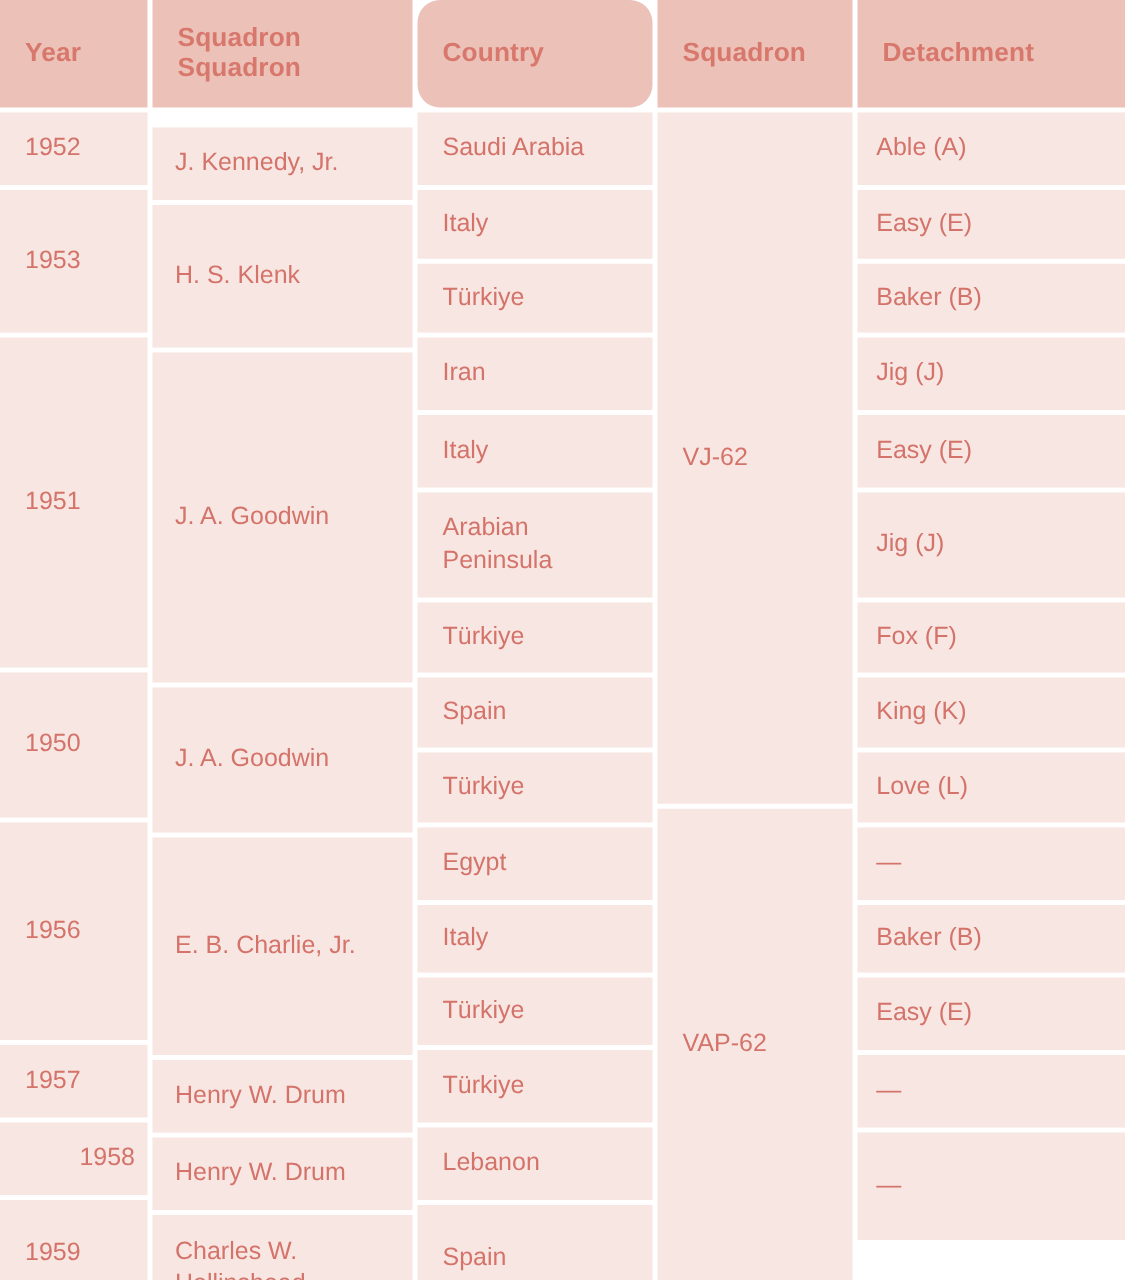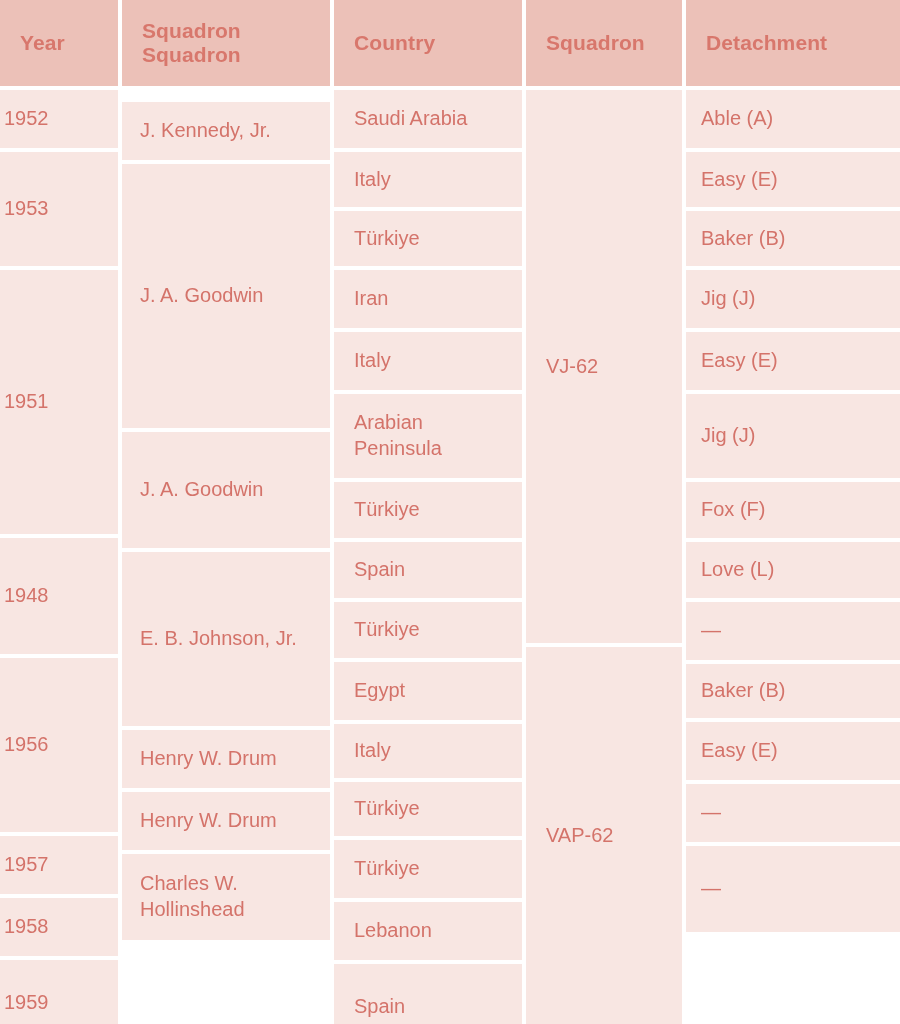--- a/index.html
+++ b/index.html
@@ -57,41 +57,41 @@
   .col {
     display: flex;
     flex-direction: column;
     gap: 4px;
     box-sizing: border-box;
   }
 
   
   .col-year      { flex: 0 0 118px; }
   .col-commander { flex: 0 0 208px; }
-  .col-country   { flex: 0 0 188px; }
+  .col-country   { flex: 0 0 188px; border-radius: 18px; }
   .col-squadron  { flex: 0 0 156px; }
   .col-detach    { flex: 0 0 214px; }
 
   .cell {
     background: #f8e6e2;
     color: #d4736a;
     font-size: 20px;
     line-height: 1.28;
     display: flex;
     align-items: center;
     padding-left: 20px;
     padding-right: 10px;
     box-sizing: border-box;
     overflow: hidden;
   }
   .cell .txt {
     display: block;
   }
 
-  .col-year .cell      { padding-left: 4px; }
+  .col-year .cell      { padding-left: 20px; }
   .col-commander .cell { padding-left: 18px; }
   .col-country .cell   { }
   .col-squadron .cell  { }
   .col-detach .cell    { padding-left: 15px; }
 </style>
 </head>
 <body>
 
 <div class="table-wrap">
 
@@ -121,47 +121,50 @@
         <div class="cell" style="flex: 0 0 58px;">
           <span class="txt">1952</span>
         </div>
         <div class="cell" style="flex: 0 0 114px;">
           <span class="txt">1953</span>
         </div>
         <div class="cell" style="flex: 0 0 264px;">
           <span class="txt">1951</span>
         </div>
         <div class="cell" style="flex: 0 0 116px;">
-          <span class="txt">1948</span>
+          <span class="txt">1950</span>
         </div>
         <div class="cell" style="flex: 0 0 174px;">
           <span class="txt">1956</span>
         </div>
         <div class="cell" style="flex: 0 0 58px;">
           <span class="txt">1957</span>
         </div>
-        <div class="cell" style="flex: 0 0 58px;">
+        <div class="cell" style="flex: 0 0 58px; justify-content: flex-end;">
           <span class="txt">1958</span>
         </div>
         <div class="cell" style="flex: 0 0 86px;">
           <span class="txt">1959</span>
         </div>
       </div>
     <div class="col col-commander">
         <div class="cell" style="flex: 0 0 58px; margin-top: 12px;">
           <span class="txt">J. Kennedy, Jr.</span>
         </div>
+        <div class="cell" style="flex: 0 0 114px;">
+          <span class="txt">H. S. Klenk</span>
+        </div>
         <div class="cell" style="flex: 0 0 264px;">
           <span class="txt">J. A. Goodwin</span>
         </div>
         <div class="cell" style="flex: 0 0 116px;">
           <span class="txt">J. A. Goodwin</span>
         </div>
         <div class="cell" style="flex: 0 0 174px;">
-          <span class="txt">E. B. Johnson, Jr.</span>
+          <span class="txt">E. B. Charlie, Jr.</span>
         </div>
         <div class="cell" style="flex: 0 0 58px;">
           <span class="txt">Henry W. Drum</span>
         </div>
         <div class="cell" style="flex: 0 0 58px;">
           <span class="txt">Henry W. Drum</span>
         </div>
         <div class="cell" style="flex: 0 0 86px;">
           <span class="txt">Charles W. Hollinshead</span>
         </div>
@@ -237,20 +240,23 @@
         <div class="cell" style="flex: 0 0 58px;">
           <span class="txt">Easy (E)</span>
         </div>
         <div class="cell" style="flex: 0 0 84px;">
           <span class="txt">Jig (J)</span>
         </div>
         <div class="cell" style="flex: 0 0 56px;">
           <span class="txt">Fox (F)</span>
         </div>
         <div class="cell" style="flex: 0 0 56px;">
+          <span class="txt">King (K)</span>
+        </div>
+        <div class="cell" style="flex: 0 0 56px;">
           <span class="txt">Love (L)</span>
         </div>
         <div class="cell" style="flex: 0 0 58px;">
           <span class="txt">—</span>
         </div>
         <div class="cell" style="flex: 0 0 54px;">
           <span class="txt">Baker (B)</span>
         </div>
         <div class="cell" style="flex: 0 0 58px;">
           <span class="txt">Easy (E)</span>

